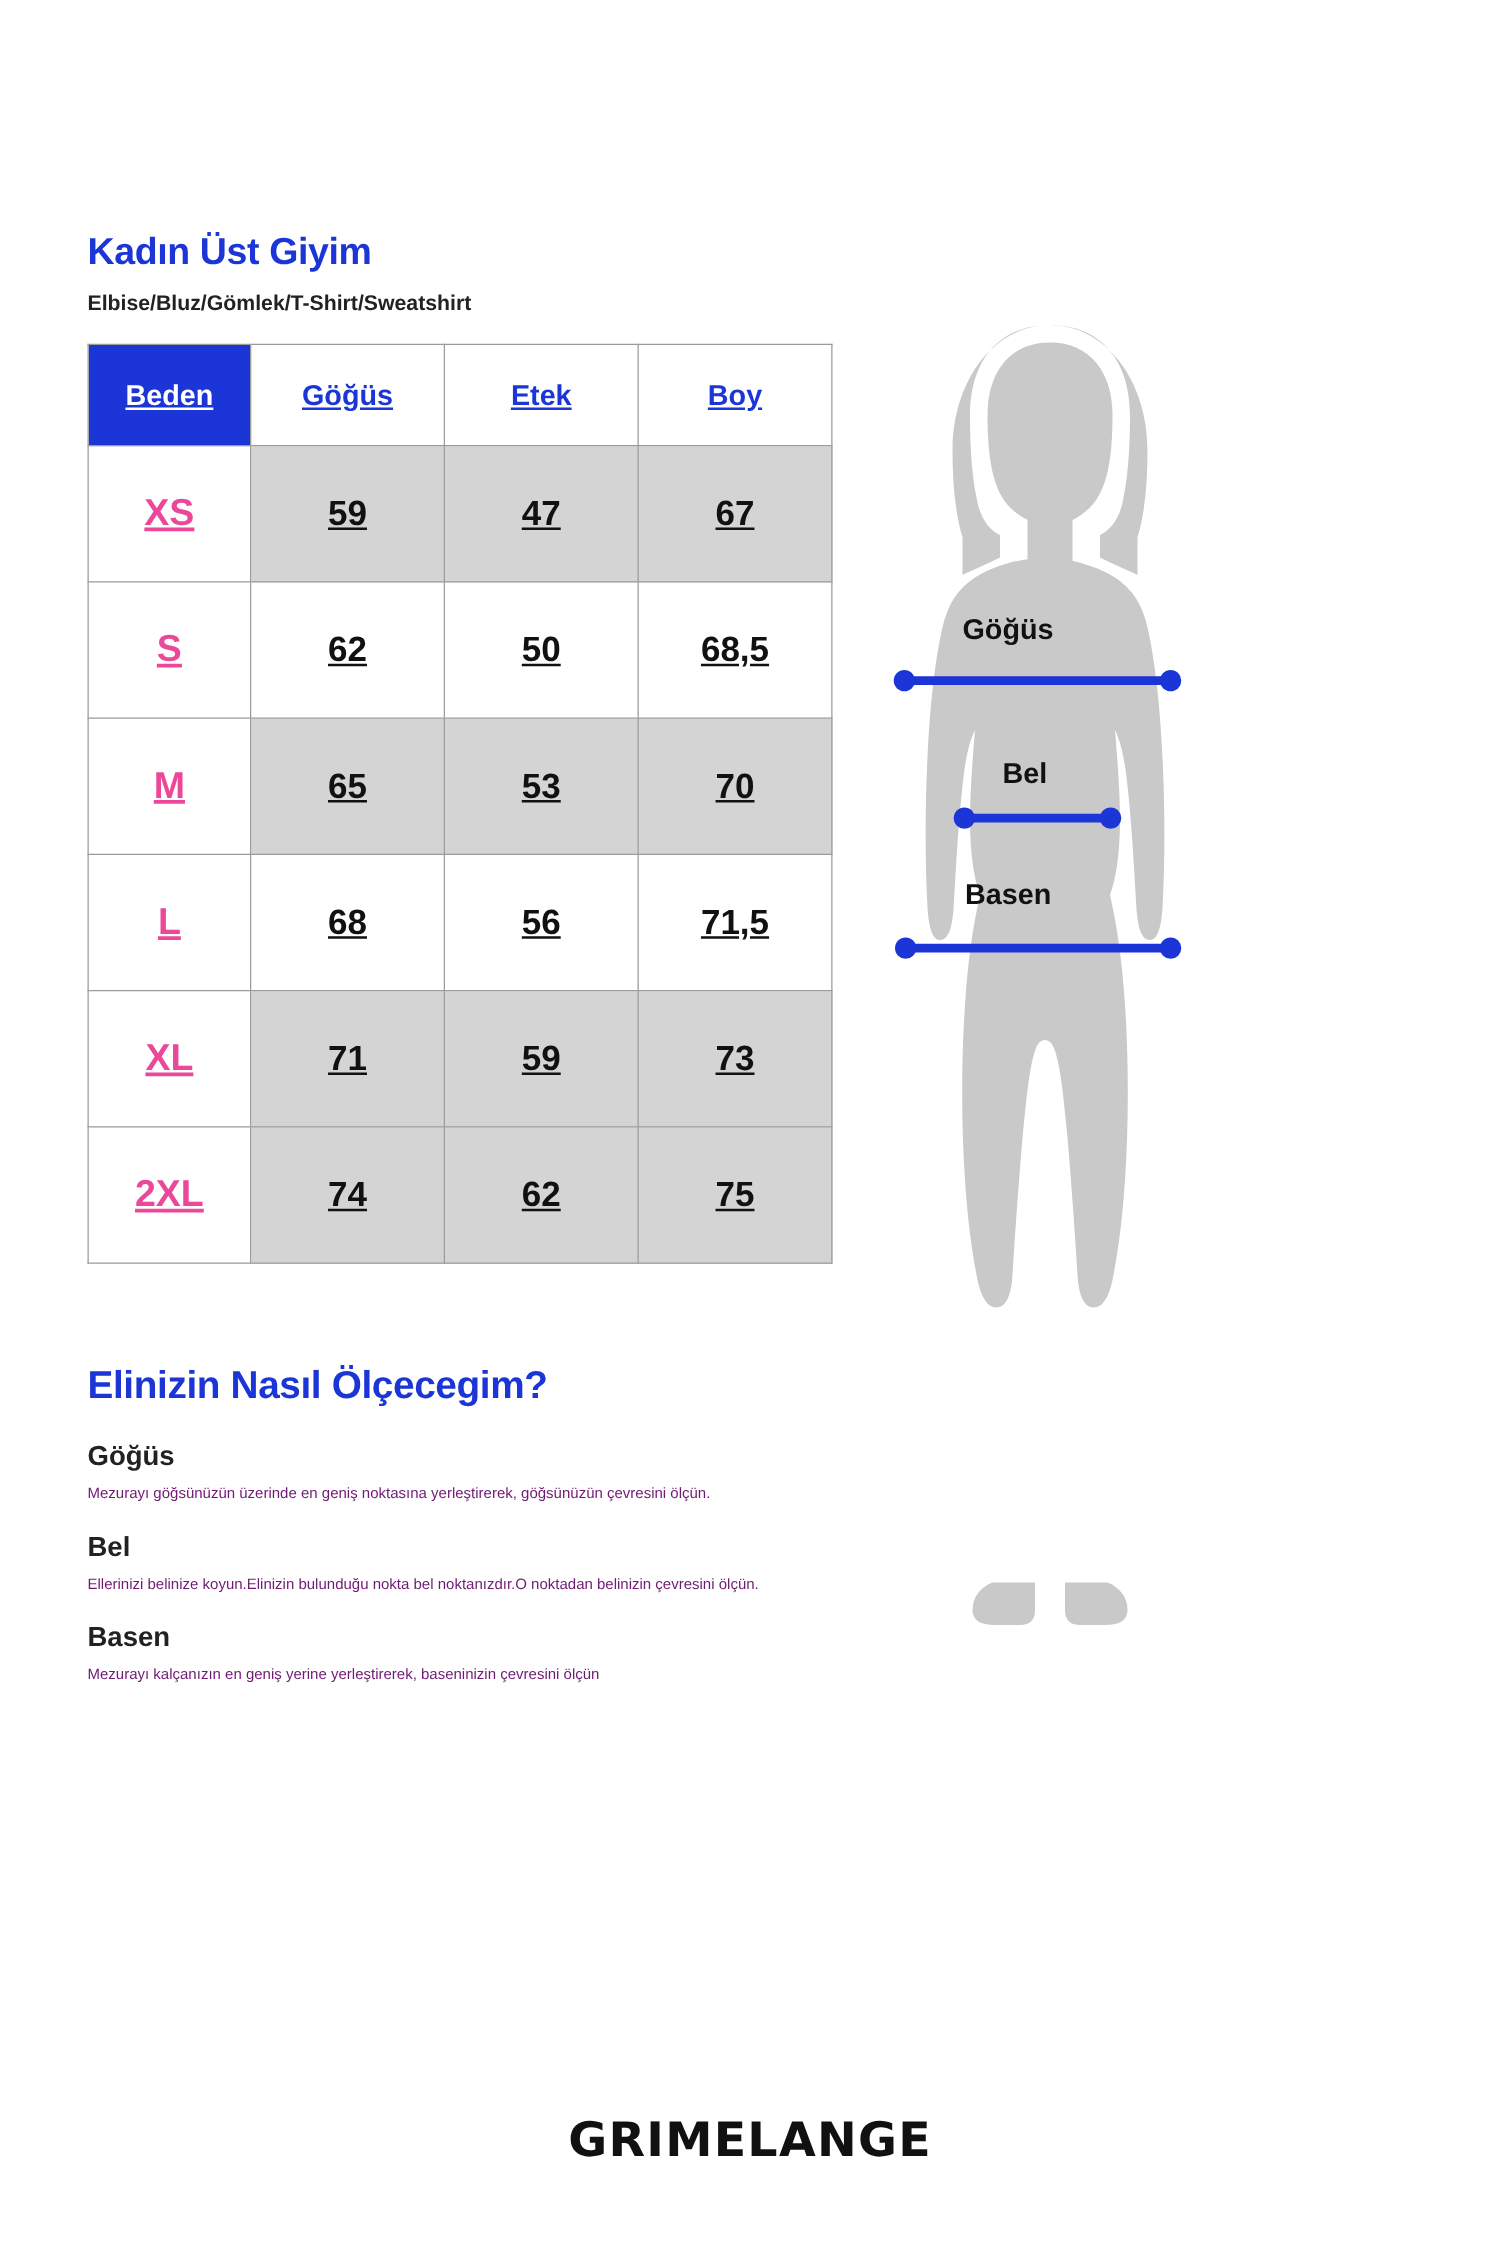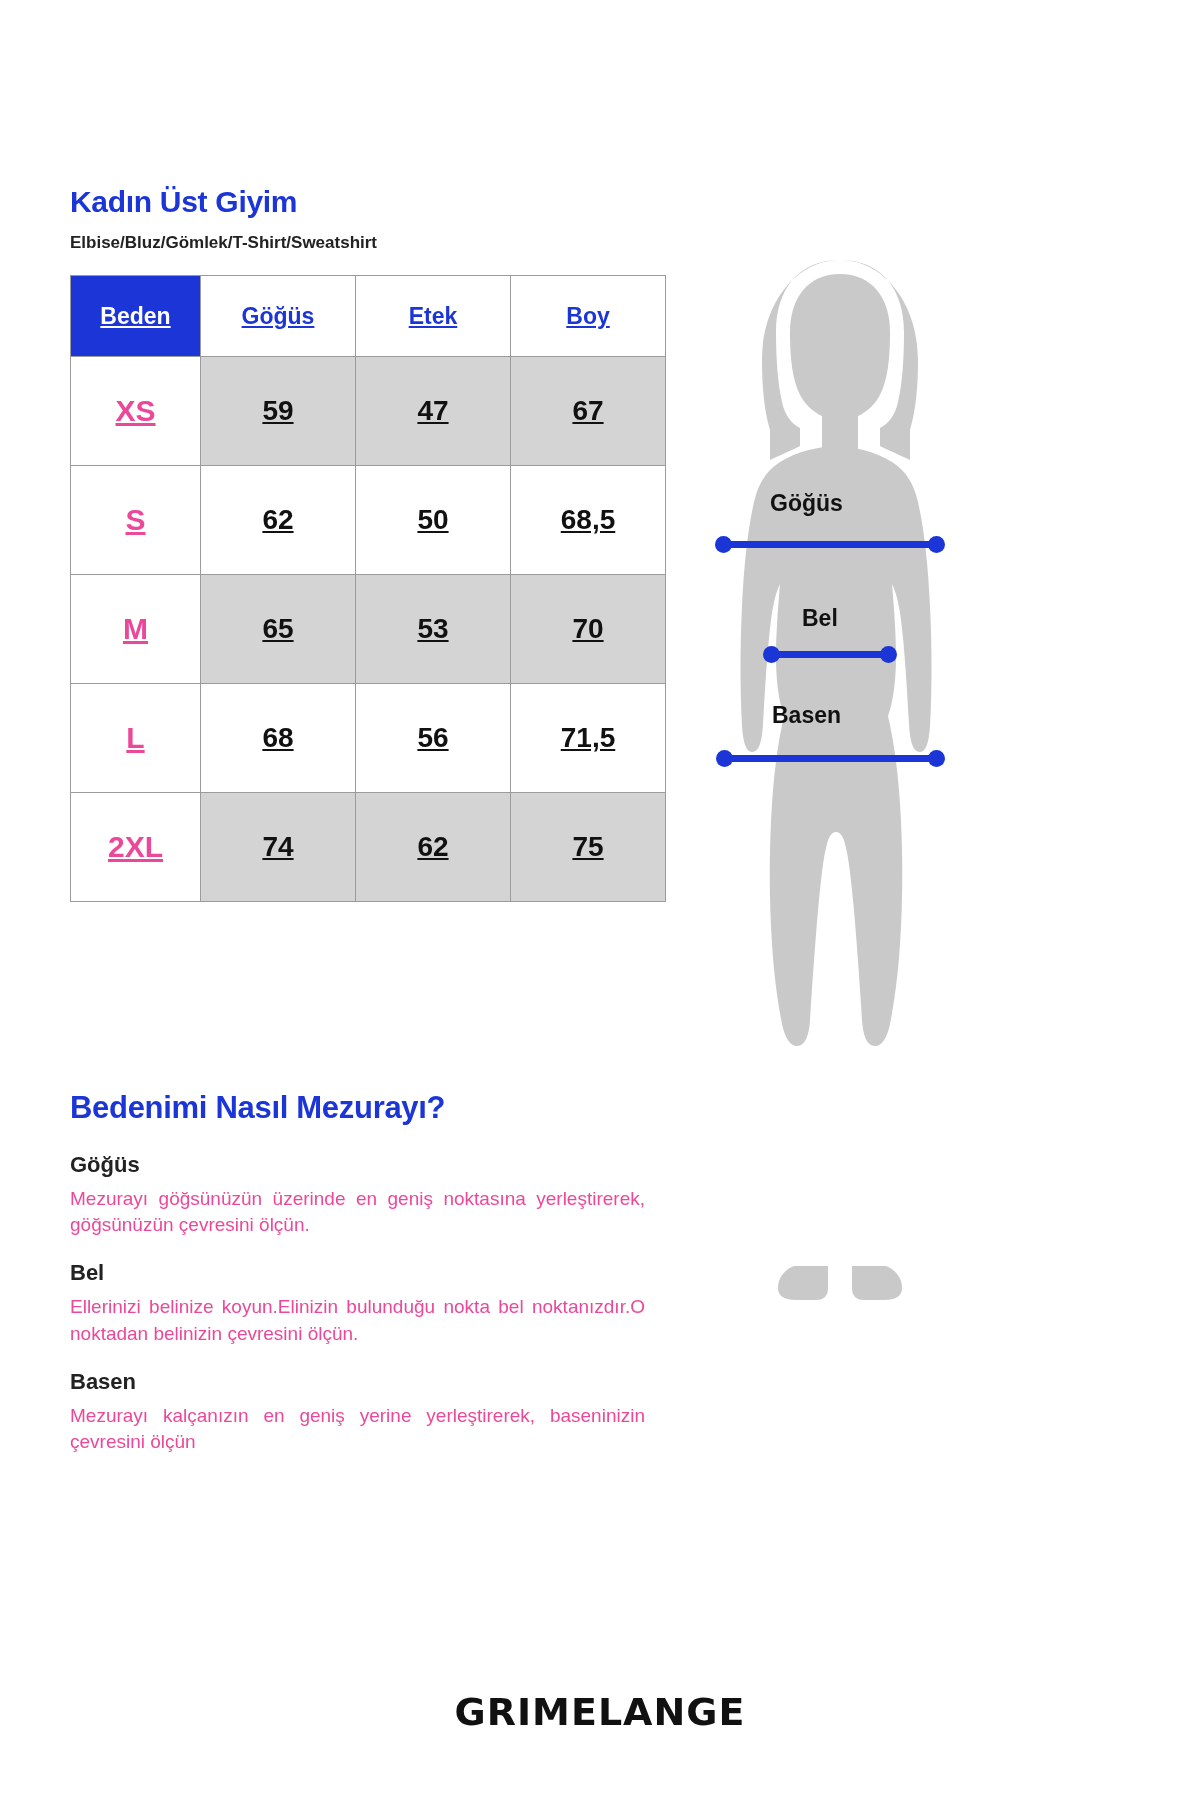--- a/index.html
+++ b/index.html
@@ -100,23 +100,23 @@
     letter-spacing: -0.3px;
   }
   .howto-block { margin-bottom: 22px; }
   .howto-h {
     font-size: 22px;
     font-weight: bold;
     color: #222222;
     margin: 0 0 8px 0;
   }
   .howto-p {
-    font-size: 19px;
+    font-size: 12px;
     line-height: 1.38;
-    color: #ec4899;
+    color: #701a75;
     margin: 0;
     text-align: justify;
     width: 575px;
   }
 
   
   .figure-wrap {
     position: absolute;
     left: 690px;
     top: 250px;
@@ -222,31 +222,37 @@
           <td class="val">53</td>
           <td class="val">70</td>
         </tr>
         <tr>
           <td class="size-label">L</td>
           <td class="val">68</td>
           <td class="val">56</td>
           <td class="val">71,5</td>
         </tr>
         <tr class="shaded">
+          <td class="size-label">XL</td>
+          <td class="val">71</td>
+          <td class="val">59</td>
+          <td class="val">73</td>
+        </tr>
+        <tr class="shaded">
           <td class="size-label">2XL</td>
           <td class="val">74</td>
           <td class="val">62</td>
           <td class="val">75</td>
         </tr>
       </tbody>
     </table>
   </div>
 
   <div class="howto">
-    <h2 class="howto-title">Bedenimi Nasıl Mezurayı?</h2>
+    <h2 class="howto-title">Elinizin Nasıl Ölçecegim?</h2>
 
     <div class="howto-block">
       <div class="howto-h">Göğüs</div>
       <p class="howto-p">Mezurayı göğsünüzün üzerinde en geniş noktasına yerleştirerek, göğsünüzün çevresini ölçün.</p>
     </div>
 
     <div class="howto-block">
       <div class="howto-h">Bel</div>
       <p class="howto-p">Ellerinizi belinize koyun.Elinizin bulunduğu nokta bel noktanızdır.O noktadan belinizin çevresini ölçün.</p>
     </div>

